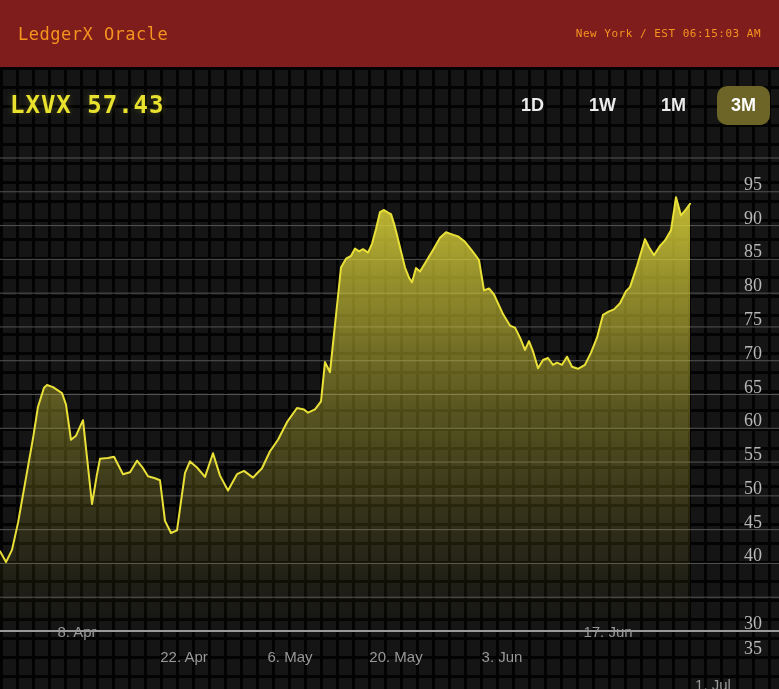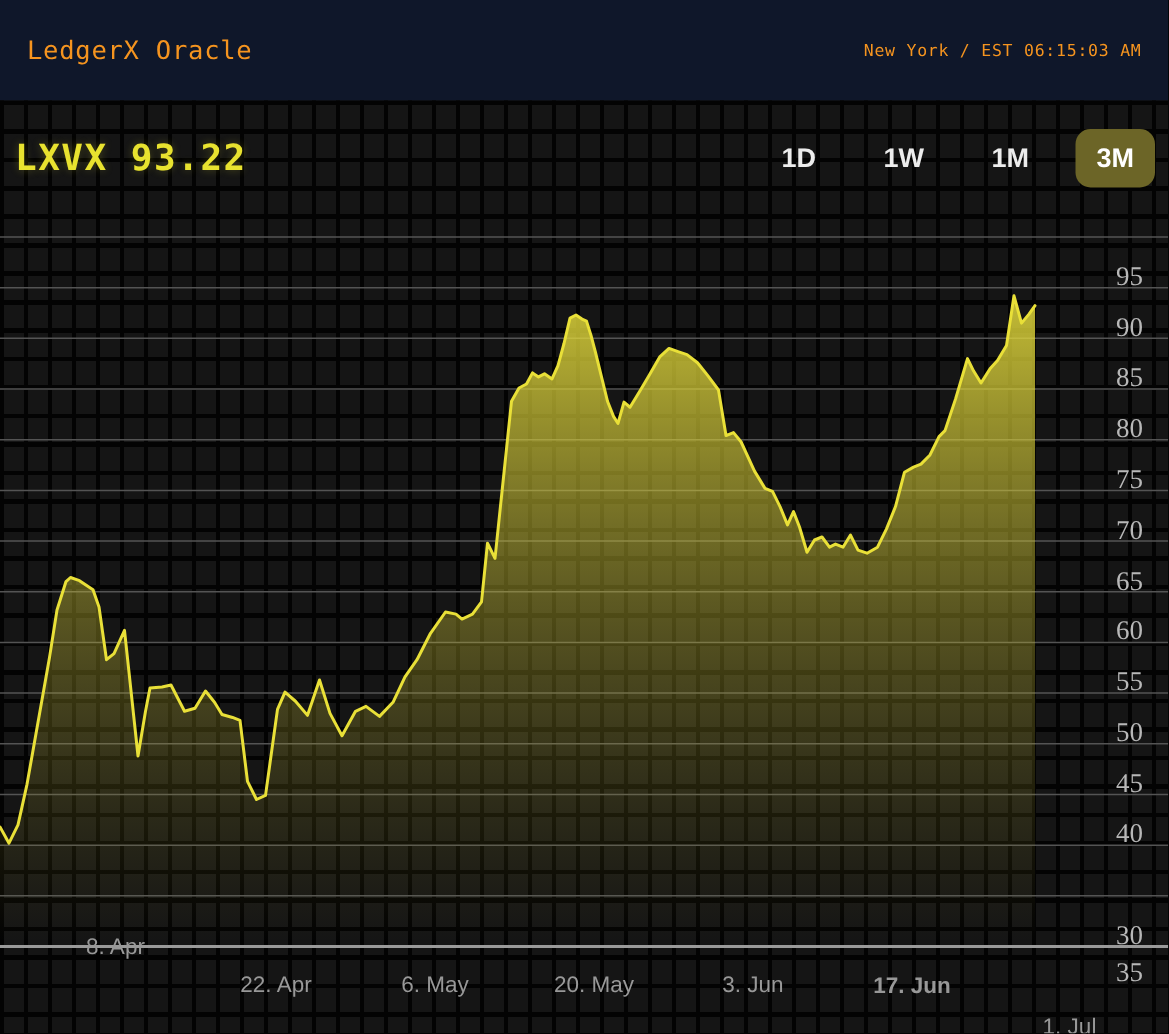--- a/index.html
+++ b/index.html
@@ -1,19 +1,19 @@
 <!DOCTYPE html>
 <html><head>
 <meta charset="utf-8">
 <style>
   html,body{margin:0;padding:0;background:#000;}
   .app{position:relative;width:779px;height:689px;background:#000;overflow:hidden;
        font-family:"DejaVu Sans Mono", monospace;}
   
-  .header{position:absolute;left:0;top:0;width:779px;height:67px;background:#0f172a;
+  .header{position:absolute;left:0;top:0;width:779px;height:67px;background:#7f1d1d;
           display:flex;align-items:center;justify-content:space-between;
           padding:0 18px;box-sizing:border-box;}
   .header .title{color:#f5941f;font-size:17px;letter-spacing:.5px;}
   .header .clock{color:#f5941f;font-size:11px;letter-spacing:.5px;}
   
   .panel{position:absolute;left:0;top:67px;width:779px;height:622px;
          background-color:#151515;
          background-image:
            repeating-linear-gradient(to right,#030303 0 3px,rgba(0,0,0,0) 3px 16px),
            repeating-linear-gradient(to bottom,#030303 0 3px,rgba(0,0,0,0) 3px 19px);}
@@ -90,25 +90,25 @@
         <div class="ylabel" style="top: 478.43px;">40</div>
         <div class="ylabel" style="top: 523px; margin-top: 48px;">35</div>
         <div class="ylabel" style="top: 546px;">30</div>
       </div>
     <div id="xaxis">
         <div class="xlabel" style="left: 77px; top: 556px;">8. Apr</div>
         <div class="xlabel" style="left: 184px; top: 581px;">22. Apr</div>
         <div class="xlabel" style="left: 290px; top: 581px;">6. May</div>
         <div class="xlabel" style="left: 396px; top: 581px;">20. May</div>
         <div class="xlabel" style="left: 502px; top: 581px;">3. Jun</div>
-        <div class="xlabel" style="left: 608px; top: 582px; font-weight: bold;">17. Jun</div>
+        <div class="xlabel" style="left: 608px; top: 556px;">17. Jun</div>
         <div class="xlabel" style="left: 713px; top: 609px;">1. Jul</div>
       </div>
 
-    <div class="symbol">LXVX 93.22</div>
+    <div class="symbol">LXVX 57.43</div>
 
     <div class="ranges">
       <button class="range-btn">1D</button>
       <button class="range-btn">1W</button>
       <button class="range-btn">1M</button>
       <button class="range-btn selected">3M</button>
     </div>
   </div>
 
 </div>

